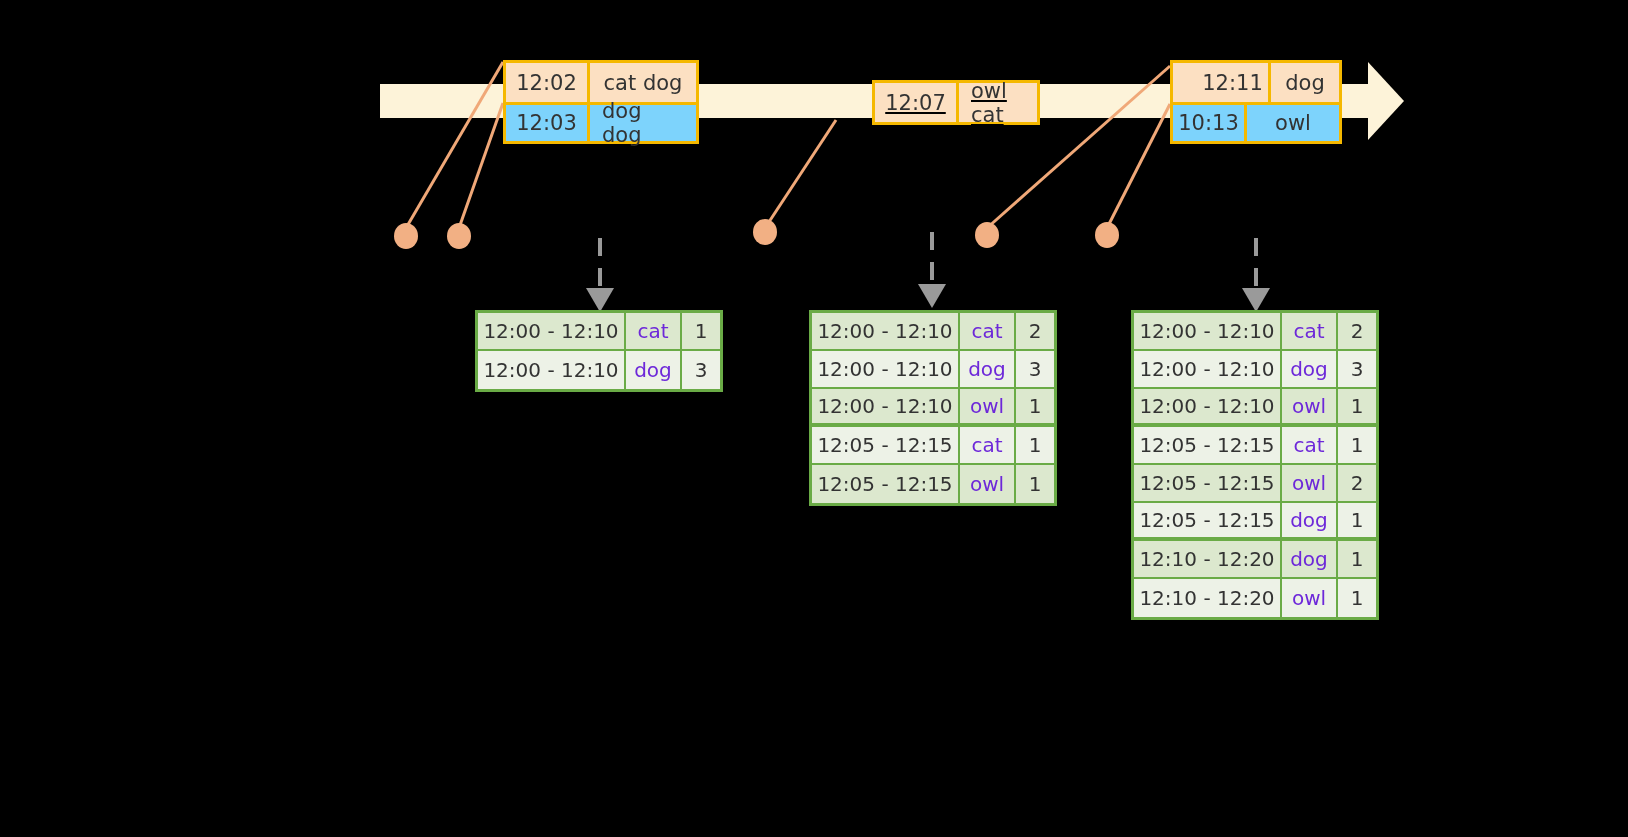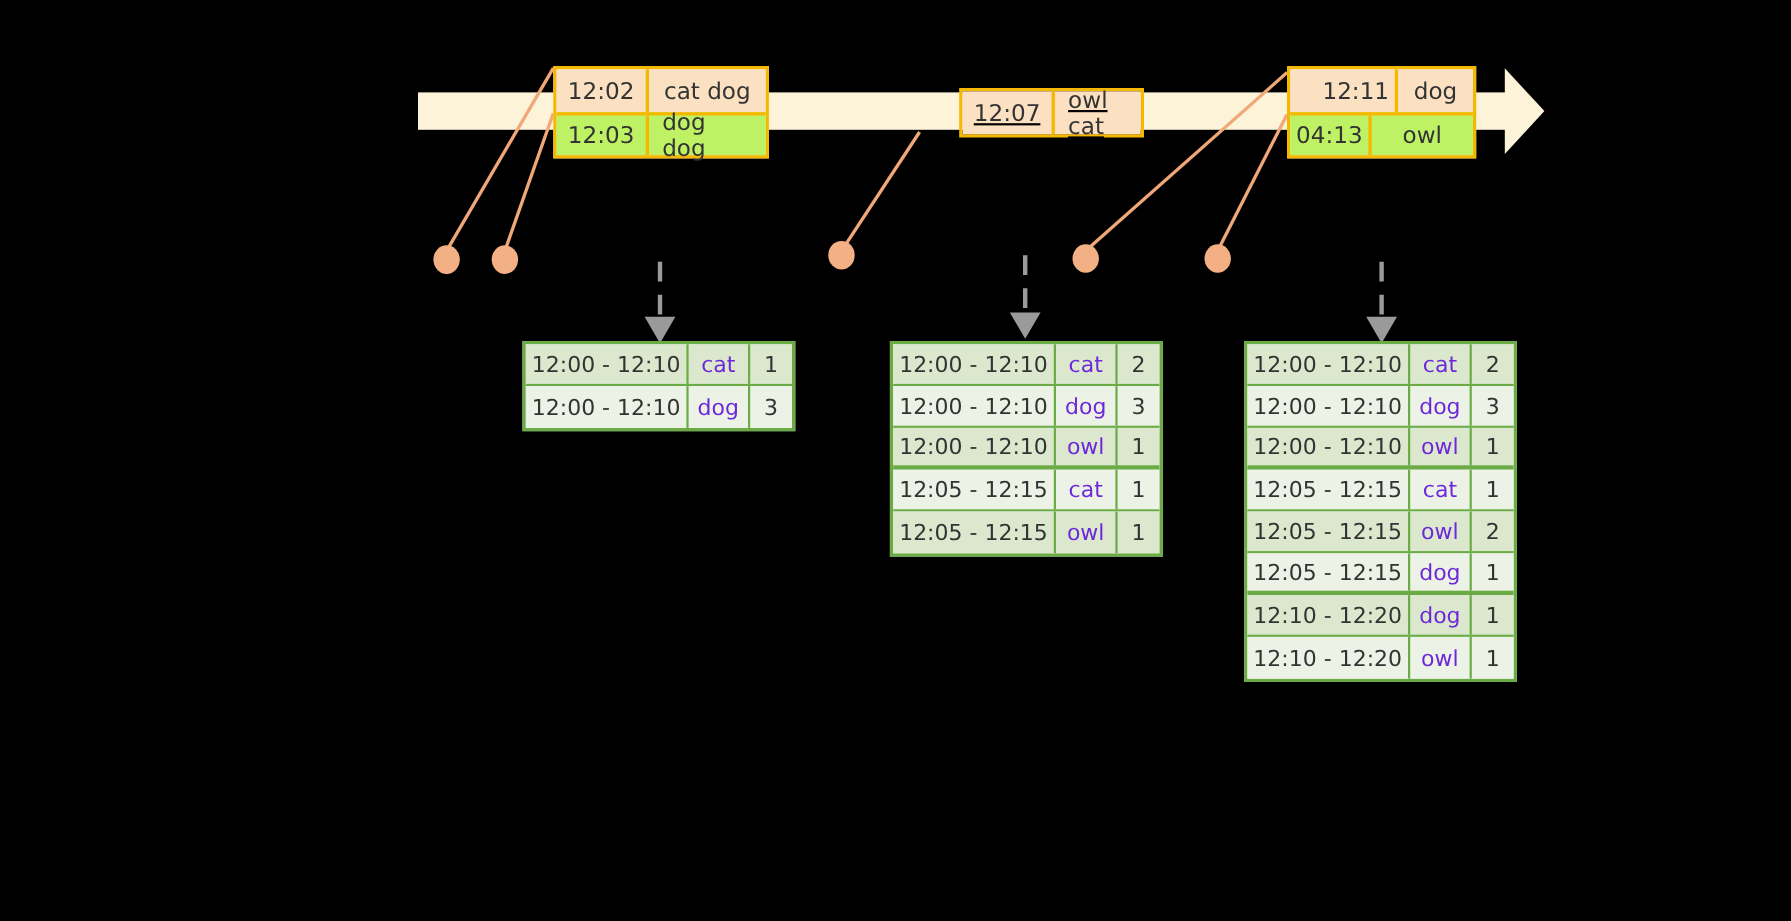--- a/index.html
+++ b/index.html
@@ -41,21 +41,21 @@
   .event-row {
     display: flex;
     flex-direction: row;
     height: 39px;
     box-sizing: border-box;
   }
   .event-row + .event-row {
     border-top: 3px solid #F5B800;
   }
   .event-row.shade-a { background: #FCE0C2; }
-  .event-row.shade-b { background: #bef264; }
+  .event-row.shade-b { background: #7dd3fc; }
   .ev-time {
     box-sizing: border-box;
     border-right: 3px solid #F5B800;
     display: flex;
     align-items: center;
     justify-content: center;
     font-size: 21px;
     color: #333333;
     padding: 0 12px;
   }
@@ -179,21 +179,21 @@
       <div class="ev-words">owl cat</div>
     </div>
   </div>
 
   <div class="event-box" style="left:1170px; top:60px; width:172px;">
     <div class="event-row shade-a">
       <div class="ev-time" style="width:74px;margin-left:24px;">12:11</div>
       <div class="ev-words">dog</div>
     </div>
     <div class="event-row shade-b">
-      <div class="ev-time" style="width:74px;">04:13</div>
+      <div class="ev-time" style="width:74px;">10:13</div>
       <div class="ev-words">owl</div>
     </div>
   </div>
 
   <div class="result-table" style="left:475px; top:310px;">
     <div class="res-row shade-a">
       <div class="r-win">12:00 - 12:10</div>
       <div class="r-key">cat</div>
       <div class="r-val">1</div>
     </div>

